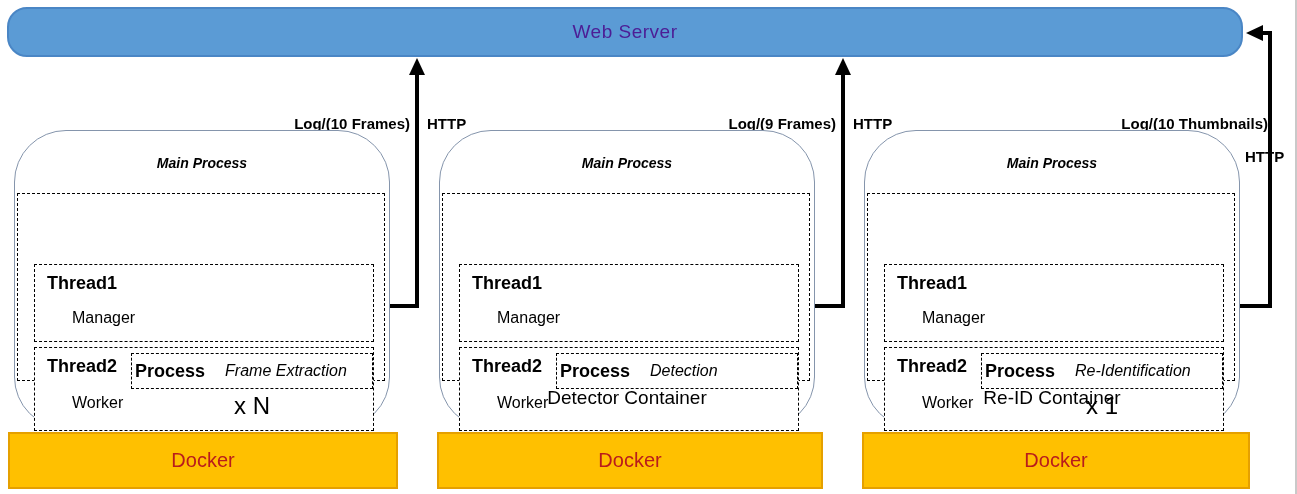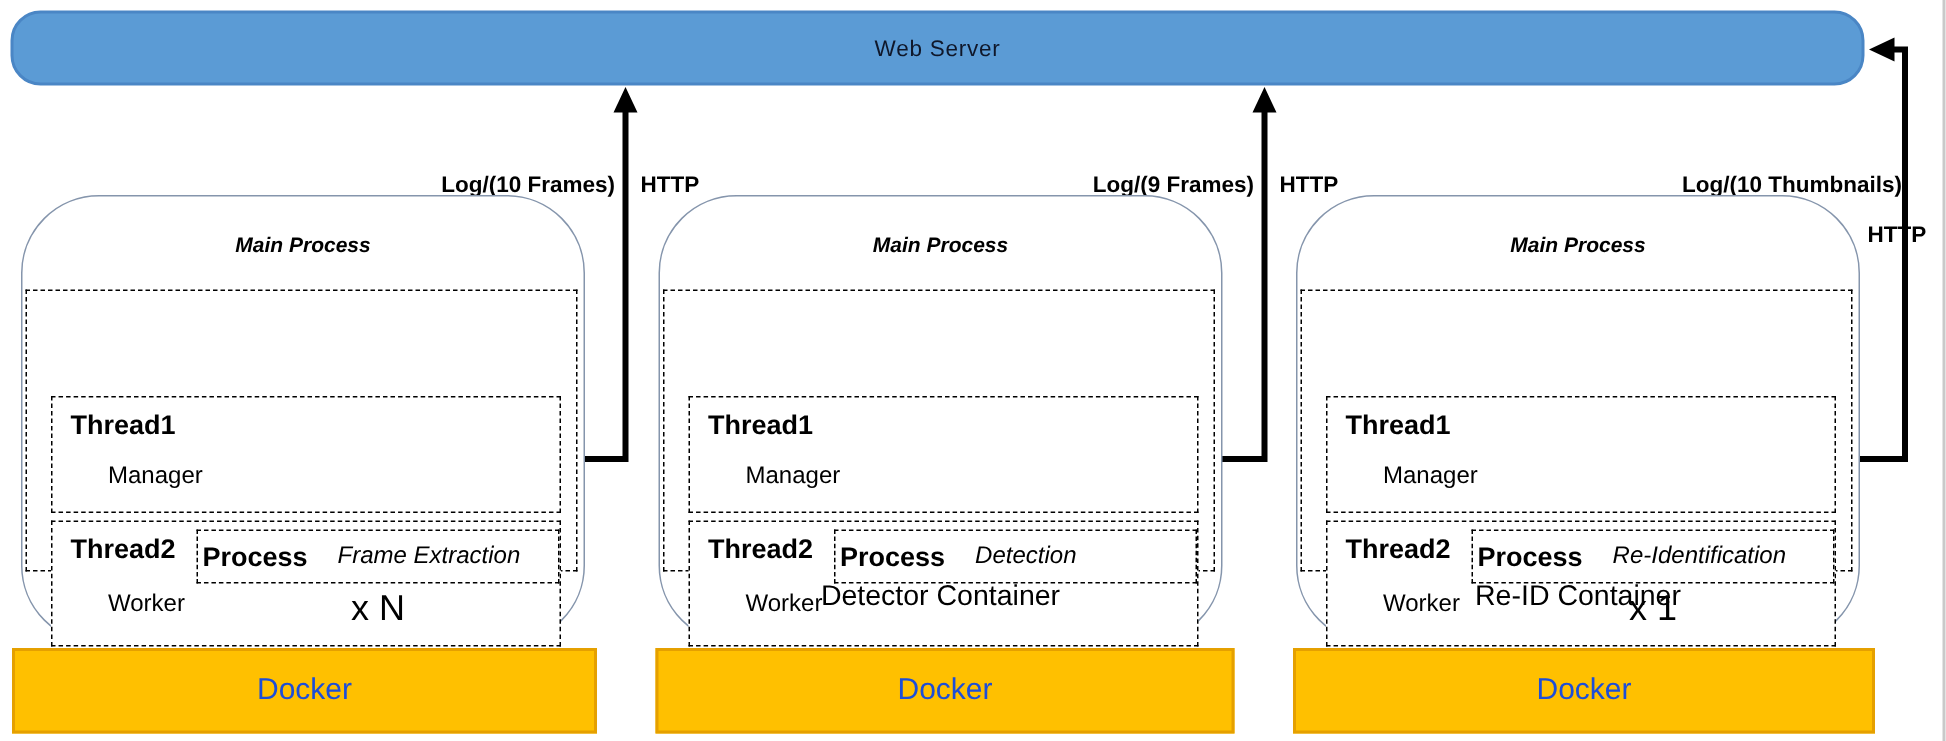--- a/index.html
+++ b/index.html
@@ -6,21 +6,21 @@
   body {
     position:relative; width:1297px; height:494px; overflow:hidden;
     font-family:"Liberation Sans", sans-serif; color:#000;
   }
 
   
   .server-bar {
     position:absolute; left:7px; top:7px; width:1236px; height:50px;
     background:#5B9BD5; border:2px solid #4A86C5; border-radius:20px;
     box-sizing:border-box; display:flex; align-items:center; justify-content:center;
-    color:#0f172a; font-size:15px; letter-spacing:0.5px;
+    color:#4c1d95; font-size:19px; letter-spacing:0.5px;
   }
 
   
   .lbl { position:absolute; font-weight:bold; font-size:15px; white-space:nowrap;margin-top:30px; }
 
   
   .cont {
     position:absolute; top:130px; width:376px; height:299px;
     border:1px solid #8595AC; border-radius:52px; background:#ffffff;
     box-sizing:border-box;
@@ -52,21 +52,21 @@
   .mult  { position:absolute; left:96px; top:44px; width:242px; text-align:center; font-size:24px; }
   .cont-label {
     position:absolute; top:256px; left:0; right:0; text-align:center; font-size:19px;
   }
 
   
   .docker {
     position:absolute; top:432px; height:57px;
     background:#FFC000; border:2px solid #E5A000; box-sizing:border-box;
     display:flex; align-items:center; justify-content:center;
-    color:#1d4ed8; font-size:20px;
+    color:#b91c1c; font-size:20px;
   }
 
   
   .arrows { position:absolute; left:0; top:0; pointer-events:none; }
 
   
   .page-edge { position:absolute; top:0; right:0; width:2px; height:494px; background:#c9c9c9; }
 </style>
 </head>
 <body>

